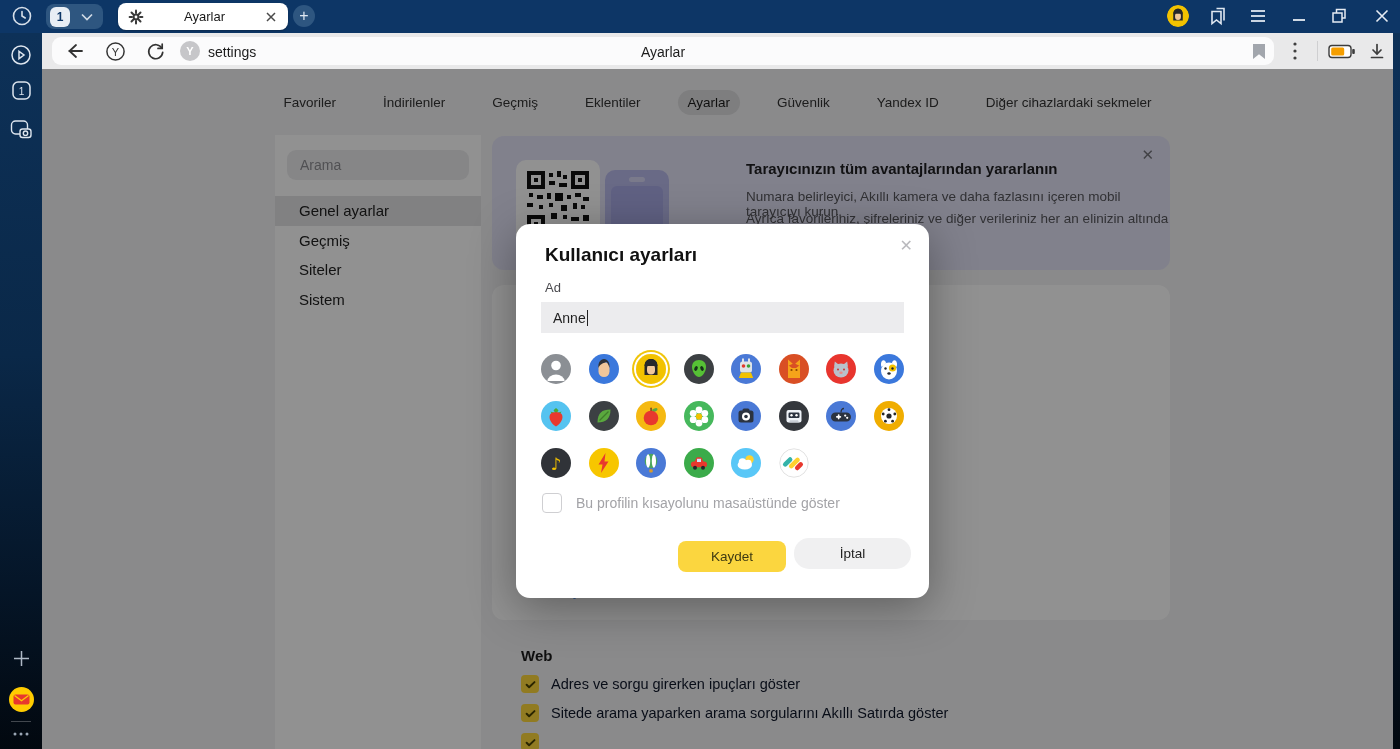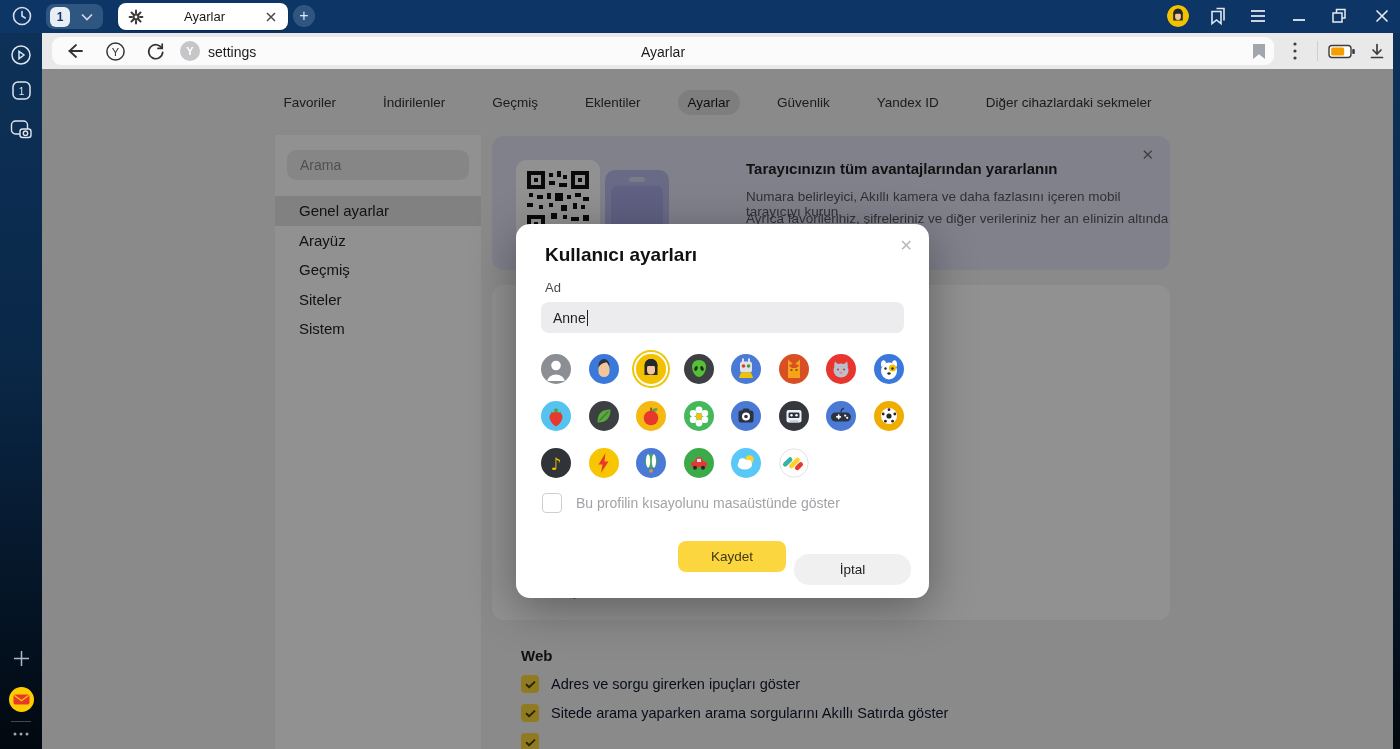--- a/index.html
+++ b/index.html
@@ -65,35 +65,35 @@
   .web-row{display:flex;align-items:center;margin-bottom:11px;height:18px;}
   .web-check{width:18px;height:18px;border-radius:4px;background:#ffd83d;display:flex;align-items:center;justify-content:center;}
   .web-label{margin-left:12px;font-size:14.5px;color:#0f172a;}
 
   
   #modal{left:516px;top:224px;width:413px;height:374px;background:#fff;border-radius:14px;z-index:10;
          box-shadow:0 10px 45px rgba(0,0,0,.35);}
   #modal-title{left:29px;top:20px;font-size:19px;font-weight:600;color:#111;}
   #modal-close{right:16px;top:12px;font-size:16px;color:#b9b9bd;}
   #name-label{left:29px;top:56px;font-size:13px;color:#4a4a4e;}
-  #name-input{left:25px;top:78px;width:363px;height:31px;border-radius:8px;background:#ececee;
+  #name-input{left:25px;top:78px;width:363px;height:31px;border-radius:0;background:#ececee;
               display:flex;align-items:center;}
   #name-input .val{margin-left:12px;font-size:14px;color:#1f1f1f;}
   #caret{width:1px;height:16px;background:#222;margin-left:1px;}
   #avatars{left:25px;top:130px;width:365px;display:grid;grid-template-columns:repeat(8,30px);
            column-gap:17.5px;row-gap:17px;}
   .avatar{width:30px;height:30px;border-radius:50%;}
   .avatar.selected{box-shadow:0 0 0 2px #fff,0 0 0 4px #f0c50a;}
   #modal-checkrow{left:26px;top:269px;display:flex;align-items:center;justify-content:center;}
   #modal-checkbox{width:18px;height:18px;border-radius:4px;border:1.5px solid #cfcfd2;background:#fff;}
   #modal-checklabel{margin-left:14px;font-size:14px;color:#a3a3a7;}
   .btn{height:31px;border-radius:8px;display:flex;align-items:center;justify-content:center;
        font-size:13.5px;}
   #save-btn{left:162px;top:317px;width:108px;background:#fbd63f;color:#3e3a12;}
-  #cancel-btn{left:278px;top:330px;width:117px;background:#f0f0f1;color:#222;border-radius:15px;}
+  #cancel-btn{left:278px;top:314px;width:117px;background:#f0f0f1;color:#222;border-radius:15px;}
 
   svg{display:block;}
 </style>
 </head>
 <body>
 
 <div class="abs" id="tabbar">
   <div class="abs" style="left:10px;top:4px;">
     <svg width="24" height="24">
         <circle cx="12" cy="12" r="8.5" fill="none" stroke="#d6dfe9" stroke-width="1.6"></circle>
@@ -274,21 +274,20 @@
       <span class="nav-tab active">Ayarlar</span>
       <span class="nav-tab">Güvenlik</span>
       <span class="nav-tab">Yandex ID</span>
       <span class="nav-tab">Diğer cihazlardaki sekmeler</span>
     </div>
 
   <div class="abs" id="leftpanel">
     <input id="search-input" placeholder="Arama" style="">
     <div id="menu">
         <div class="menu-item active">Genel ayarlar</div>
-        <div class="menu-item">Arayüz</div>
         <div class="menu-item">Geçmiş</div>
         <div class="menu-item">Siteler</div>
         <div class="menu-item">Sistem</div>
       </div>
   </div>
 
   <div class="abs" id="banner">
     <div class="abs" id="qr-tile">
       <svg width="62" height="62" shape-rendering="crispEdges">
         <rect width="62" height="62" fill="#fff"></rect>

